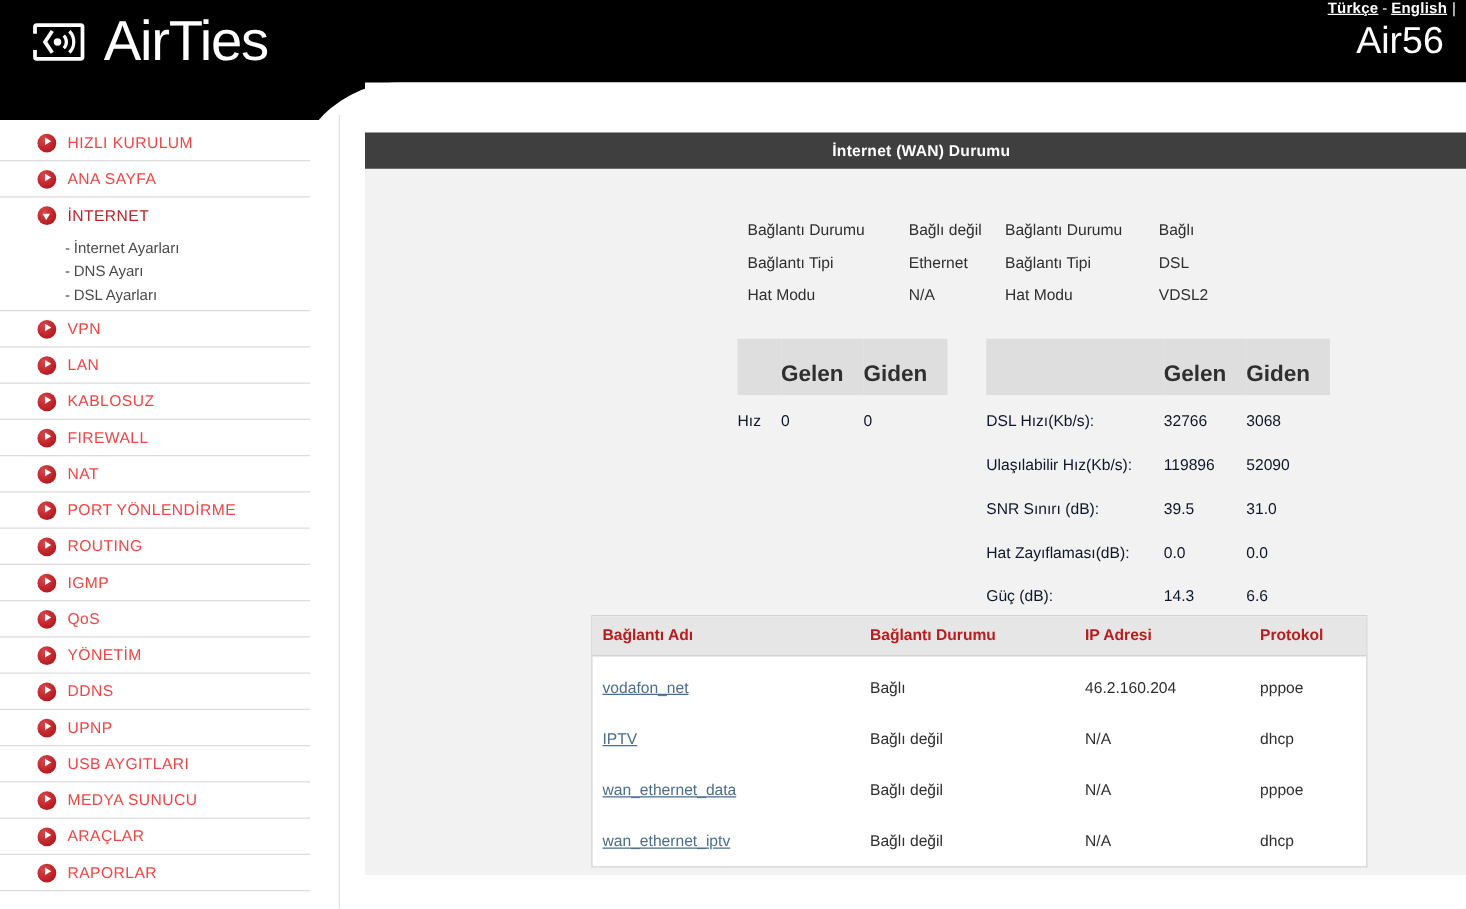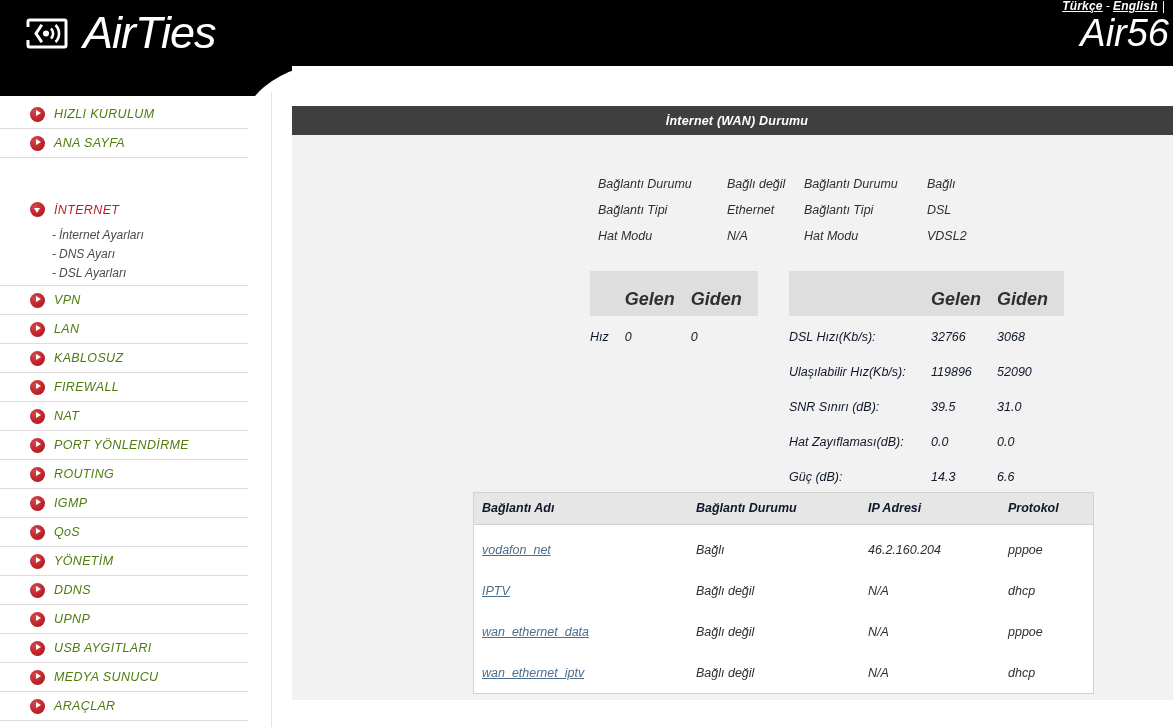--- a/index.html
+++ b/index.html
@@ -4,21 +4,21 @@
 <style>
   * { box-sizing: border-box; }
   html, body {
     margin: 0; padding: 0;
     width: 1173px; height: 727px;
     overflow: hidden;
     background: #ffffff;
     font-family: "Liberation Sans", "DejaVu Sans", sans-serif;
   }
 
-  #app { position: relative; width: 1173px; height: 636px; background:#fff;font-style:italic; }
+  #app { position: relative; width: 1173px; height: 636px; background:#fff; }
 
   
   .topbar {
     position: absolute; left: 0; top: 0;
     width: 1173px; height: 96px;
     background: #000;
     overflow: hidden;
   }
   
   .swoosh {
@@ -56,43 +56,43 @@
   }
   .brand-logo { width: 44px; height: 44px; display:block; }
   .brand-name {
     color: #ffffff;
     font-size: 45px;
     line-height: 45px;
     font-weight: 500;
     letter-spacing: -1px;
   }
   .model {
-    position: absolute; right: 4px; top: 18px;
-    color: #ffffff; font-size: 38px; line-height:30px;
+    position: absolute; right: 18px; top: 18px;
+    color: #ffffff; font-size: 30px; line-height:30px;
     white-space: nowrap;
     z-index: 5;
   }
 
   
   .sidebar {
     position: absolute; left: 0; top: 100px;
     width: 248px;
   }
   .nav-item {
     display: flex; align-items: center;
     gap: 9px;
     height: 29px;
     padding-left: 30px;
     border-bottom: 1px solid #dcdcdc;
     cursor: pointer;
   }
-  .nav-item.no-rule { border-bottom: none; margin-top: 37px; }
+  .nav-item.no-rule { border-bottom: none; }
   .nav-label {
     font-size: 12.5px;
-    color: #4d7c0f;
+    color: #ef4444;
     letter-spacing: .35px;
     white-space: nowrap;
   }
   .nav-item.active .nav-label { color: #bb2026; }
 
   .bullet {
     width: 15px; height: 15px; flex: 0 0 15px;
     border-radius: 50%;
     background: radial-gradient(circle at 35% 30%, #d6474c 0%, #bb2026 62%, #96171c 100%);
     position: relative;
@@ -188,21 +188,21 @@
   
   .conn-wrap {
     position: absolute; left: 181px; top: 357px;
     width: 621px;
     background: #ffffff;
     border: 1px solid #d2d2d2;
   }
   .conn-table { width: 100%; border-collapse: collapse; }
   .conn-table thead th {
     background: #e6e6e6;
-    font-size: 12.5px; font-weight: bold; color: #0f172a;
+    font-size: 12.5px; font-weight: bold; color: #b91c1c;
     text-align: left;
     padding: 8px 6px 9px 8px;
     border-bottom: 1px solid #d2d2d2;
     white-space: nowrap;
   }
   .conn-table tbody td {
     font-size: 12.5px; color: #2f2f2f;
     padding: 14px 6px 13px 8px;
     white-space: nowrap;
   }

